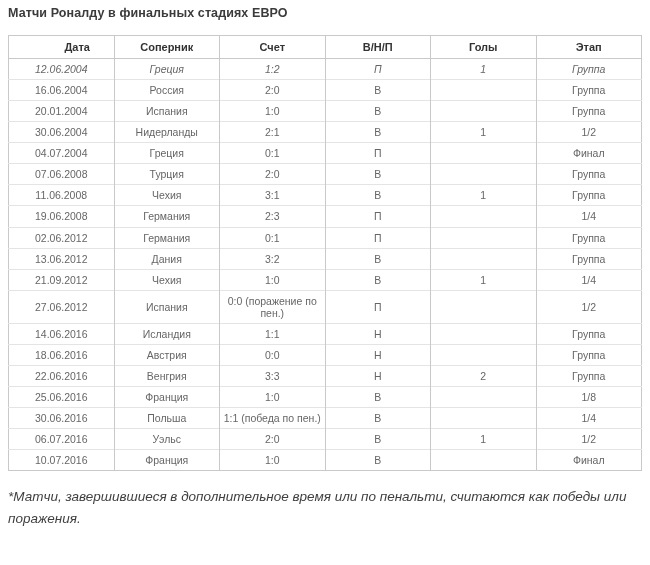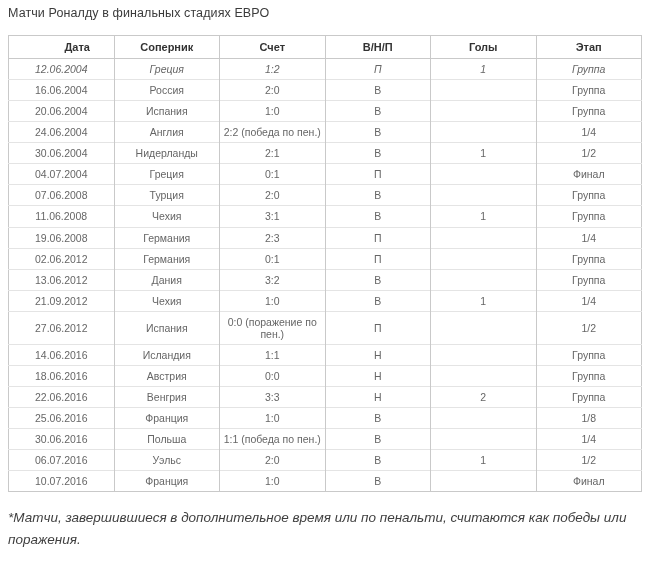--- a/index.html
+++ b/index.html
@@ -5,21 +5,21 @@
   * { box-sizing: border-box; margin: 0; padding: 0; }
   html, body {
     width: 650px; height: 565px;
     background: #ffffff;
     font-family: "Liberation Sans", "DejaVu Sans", sans-serif;
     overflow: hidden;
   }
   .page { padding: 4px 8px 0 8px; }
   .title {
     font-size: 12.5px;
-    font-weight: normal;
+    font-weight: bold;
     color: #3b3b3b;
     margin: 2px 0 0 0;
     letter-spacing: 0.1px;
   }
   .spacer { height: 15px; }
   table.matches {
     width: 634px;
     border-collapse: collapse;
     table-layout: fixed;
     border: 1px solid #c9c9c9;
@@ -89,34 +89,26 @@
         </tr>
         <tr>
           <td>16.06.2004</td>
           <td>Россия</td>
           <td>2:0</td>
           <td>В</td>
           <td></td>
           <td>Группа</td>
         </tr>
         <tr>
-          <td>20.06.2004</td>
+          <td>20.01.2004</td>
           <td>Испания</td>
           <td>1:0</td>
           <td>В</td>
           <td></td>
           <td>Группа</td>
-        </tr>
-        <tr>
-          <td>24.06.2004</td>
-          <td>Англия</td>
-          <td>2:2 (победа по пен.)</td>
-          <td>В</td>
-          <td></td>
-          <td>1/4</td>
         </tr>
         <tr>
           <td>30.06.2004</td>
           <td>Нидерланды</td>
           <td>2:1</td>
           <td>В</td>
           <td>1</td>
           <td>1/2</td>
         </tr>
         <tr>

